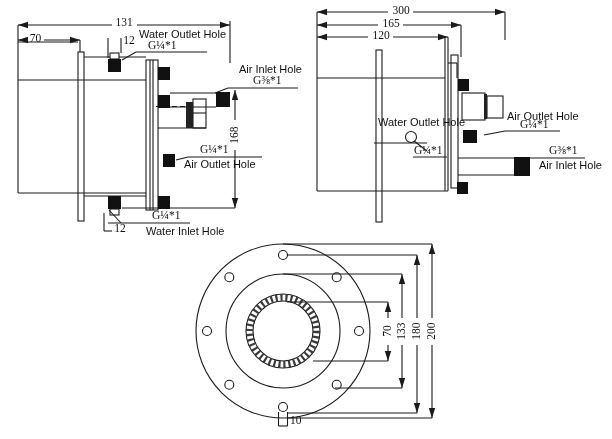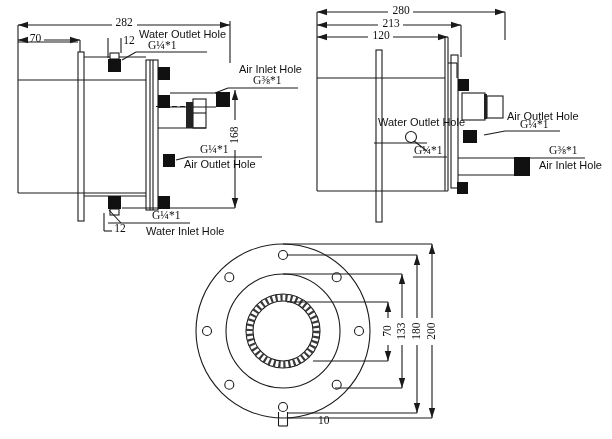--- a/index.html
+++ b/index.html
@@ -171,50 +171,50 @@
       <line x1="388" y1="318" x2="388" y2="302" marker-end="url(#arr)"></line>
       <line x1="388" y1="345" x2="388" y2="361" marker-end="url(#arr)"></line>
       <line x1="313" y1="361" x2="388" y2="361"></line>
 
       <line x1="278.5" y1="412" x2="278.5" y2="426"></line>
       <line x1="287.5" y1="412" x2="287.5" y2="426"></line>
       <line x1="278.5" y1="426" x2="287.5" y2="426"></line>
     </g>
   </svg>
 
-  <div class="dim" style="left:108px;top:17px;width:32px;">282</div>
+  <div class="dim" style="left:108px;top:17px;width:32px;">131</div>
   <div class="dim" style="left:26px;top:33px;width:19px;">70</div>
   <div class="dim" style="left:121px;top:35px;width:16px;">12</div>
   <div class="dim" style="left:112px;top:223px;width:16px;">12</div>
   <div class="dim rot" style="left:220px;top:129px;width:30px;height:12px;">168</div>
 
   <div class="lbl" style="left:139px;top:29px;">Water Outlet Hole</div>
   <div class="spec" style="left:148px;top:40px;">G¼*1</div>
 
   <div class="lbl" style="left:239px;top:64px;">Air Inlet Hole</div>
   <div class="spec" style="left:253px;top:75px;">G⅜*1</div>
 
   <div class="spec" style="left:200px;top:144px;">G¼*1</div>
   <div class="lbl" style="left:184px;top:159px;">Air Outlet Hole</div>
 
   <div class="spec" style="left:152px;top:210px;">G¼*1</div>
   <div class="lbl" style="left:146px;top:226px;text-align:center;">Water Inlet Hole</div>
 
-  <div class="dim" style="left:388px;top:5px;width:26px;">280</div>
-  <div class="dim" style="left:378px;top:18px;width:26px;">213</div>
+  <div class="dim" style="left:388px;top:5px;width:26px;">300</div>
+  <div class="dim" style="left:378px;top:18px;width:26px;">165</div>
   <div class="dim" style="left:368px;top:30px;width:26px;">120</div>
 
   <div class="lbl" style="left:378px;top:117px;">Water Outlet Hole</div>
   <div class="spec" style="left:414px;top:145px;">G¼*1</div>
 
   <div class="lbl" style="left:507px;top:111px;">Air Outlet Hole</div>
   <div class="spec" style="left:520px;top:119px;">G¼*1</div>
 
   <div class="spec" style="left:549px;top:145px;">G⅜*1</div>
   <div class="lbl" style="left:539px;top:160px;">Air Inlet Hole</div>
 
   <div class="dim rot" style="left:374px;top:325px;width:28px;height:12px;">70</div>
   <div class="dim rot" style="left:388px;top:325px;width:28px;height:12px;">133</div>
   <div class="dim rot" style="left:403px;top:325px;width:28px;height:12px;">180</div>
   <div class="dim rot" style="left:418px;top:325px;width:28px;height:12px;">200</div>
-  <div class="dim" style="left:290px;top:415px;width:18px;text-align:left;margin-left:28px;">10</div>
+  <div class="dim" style="left:290px;top:415px;width:18px;text-align:left;">10</div>
 
 </div>
 
 </body></html>

